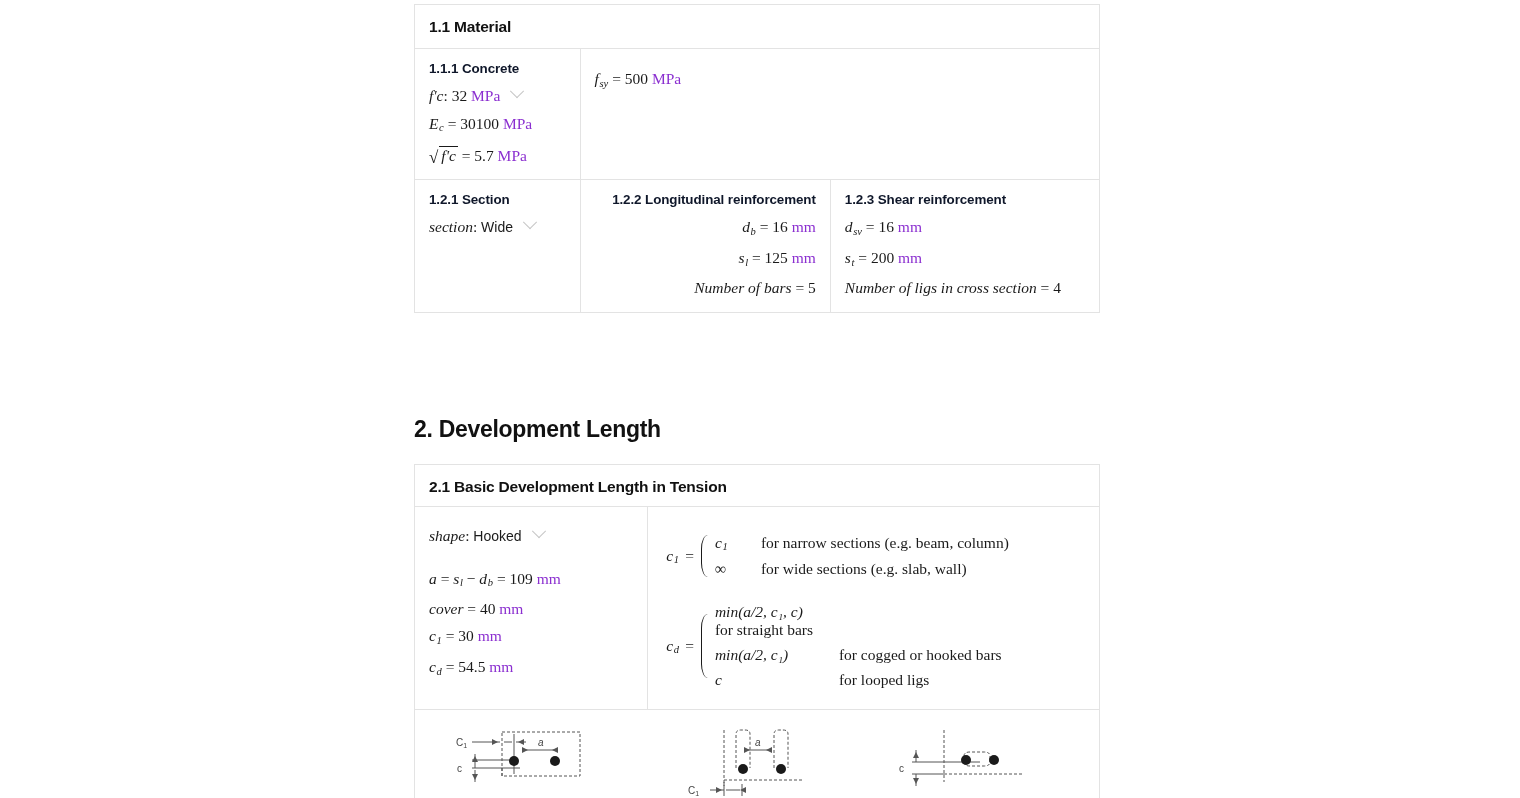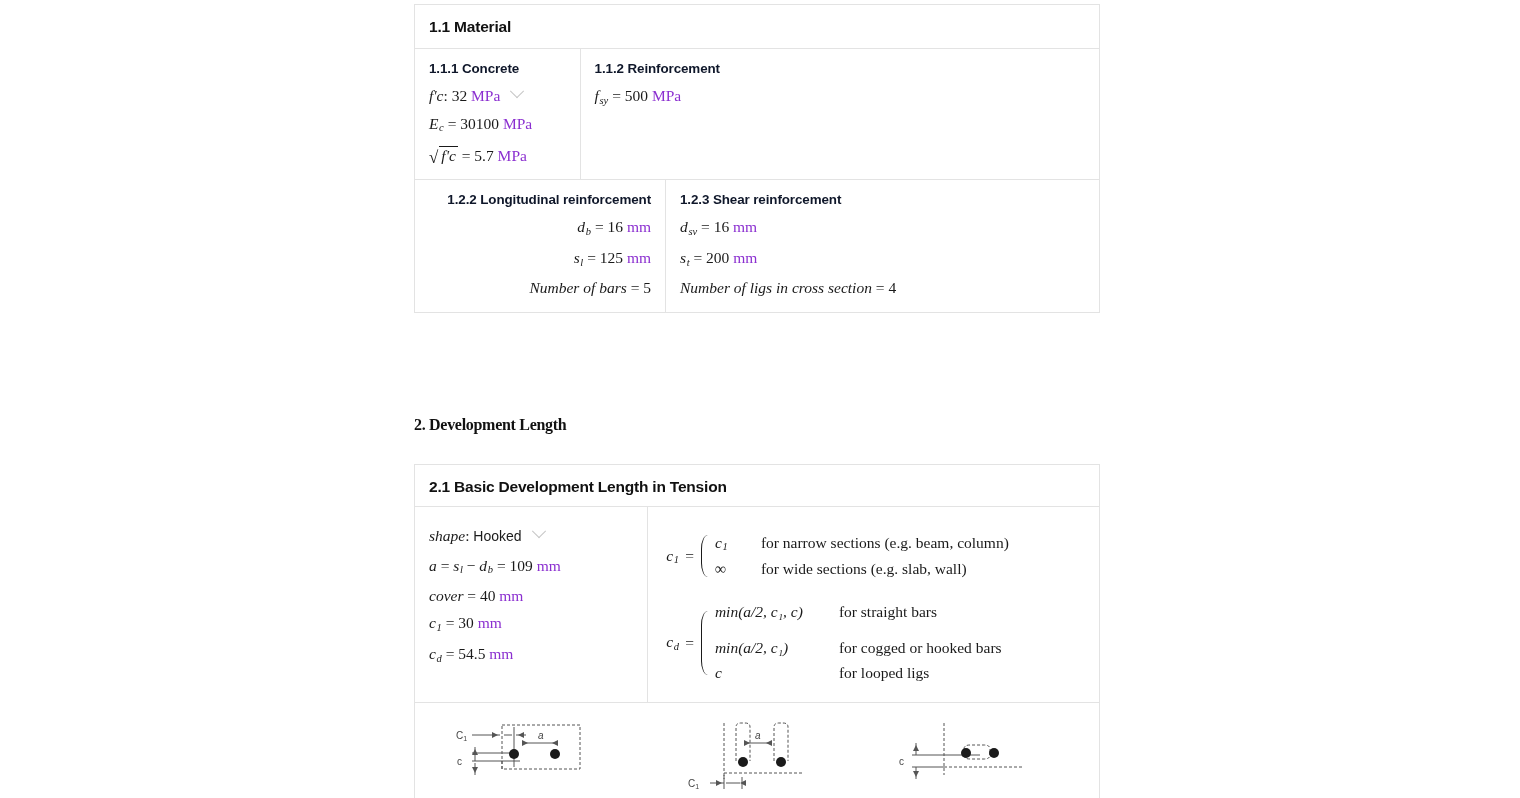--- a/index.html
+++ b/index.html
@@ -91,23 +91,23 @@
     border-bottom: 1.4px solid #c6c6c6;
     transform: rotate(45deg) translate(-2px,-2px);
     vertical-align: 2px;
   }
   .sel-val { font-family: "Liberation Sans", sans-serif; font-size: 14px; font-style: normal; }
 
   
   .h2 {
     position: absolute;
     left: 414px;
-    font-family: Liberation Serif, serif;
+    font-family: Liberation Sans, sans-serif;
     font-weight: bold;
-    font-size: 16px;
+    font-size: 23px;
     letter-spacing: -0.3px;
     color: #111;
   }
 
   
   .cases { display: flex; align-items: center; font-family: "Liberation Serif", serif; }
   .cases .lhs { font-size: 15.5px; font-style: italic; padding-right: 6px; }
   .cases .eq { font-size: 15.5px; padding-right: 5px; }
   .brace {
     font-size: 15.5px;
@@ -172,32 +172,39 @@
 
         <div class="m">
           <span class="sqsym">√</span><span class="sq">f'c</span>
           <span>=</span>
           <span>5.7</span>
           <span class="u">MPa</span>
         </div>
       </div>
 
       <div class="col" style="width:520px;">
-        <div class="col-head">1.1.2 Reinforcement</div>
         <div class="m">
           <span class="it">f</span><sub>sy</sub>
           <span>=</span>
           <span>500</span>
           <span class="u">MPa</span>
         </div>
       </div>
     </div>
 
 
     <div class="cols">
+      <div class="col" style="width:166px;min-height:116px;">
+        <div class="col-head">1.2.1 Section</div>
+        <div class="m">
+          <span class="it">section</span><span>:</span>
+          <span class="sel-val">Wide</span>
+          <span class="chev"></span>
+        </div>
+      </div>
 
       <div class="col" style="width:251px;text-align:right;">
         <div class="col-head">1.2.2 Longitudinal reinforcement</div>
         <div class="m">
           <span class="it">d</span><sub>b</sub>
           <span>=</span>
           <span>16</span>
           <span class="u">mm</span>
         </div>
         <div class="m">
@@ -246,21 +253,21 @@
 
     <div class="cols" style="border-bottom:1px solid #e3e3e3;">
 
       <div class="col" style="width:234px;min-height:150px;padding-top:14px;">
         <div class="m" style="margin-top:7px;">
           <span class="it">shape</span><span>:</span>
           <span class="sel-val">Hooked</span>
           <span class="chev"></span>
         </div>
 
-        <div class="m" style="margin-top:14px;">
+        <div class="m" style="margin-top:27px;">
           <span class="it">a</span>
           <span>=</span>
           <span class="it">s</span><sub>l</sub>
           <span>−</span>
           <span class="it">d</span><sub>b</sub>
           <span>=</span>
           <span>109</span>
           <span class="u">mm</span>
         </div>
 
@@ -302,21 +309,21 @@
               <span class="ctxt">for wide sections (e.g. slab, wall)</span>
             </span>
           </span>
         </div>
 
         <div class="cases" style="margin-top:24px;">
           <span class="lhs"><span>c</span><sub>d</sub></span>
           <span class="eq">=</span>
           <span class="brace" style="height:68px;"></span>
           <span class="rows">
-            <span class="crow" style="margin-bottom:18px;">
+            <span class="crow" style="margin-bottom:7px;flex-direction:column;">
               <span class="cexp" style="width:124px;">min(a/2, c₁, c)</span>
               <span class="ctxt">for straight bars</span>
             </span>
             <span class="crow" style="margin-bottom:7px;">
               <span class="cexp" style="width:124px;">min(a/2, c₁)</span>
               <span class="ctxt">for cogged or hooked bars</span>
             </span>
             <span class="crow">
               <span class="cexp" style="width:124px;">c</span>
               <span class="ctxt">for looped ligs</span>

